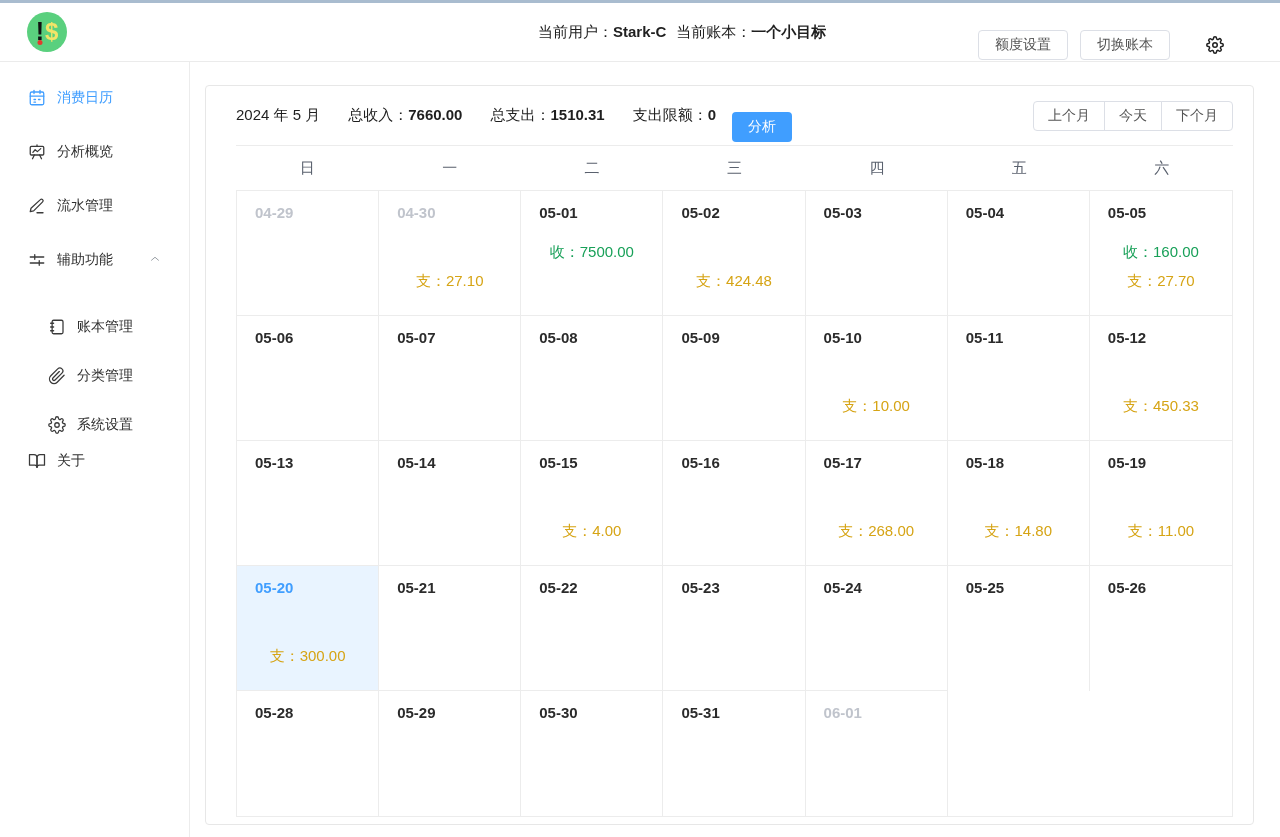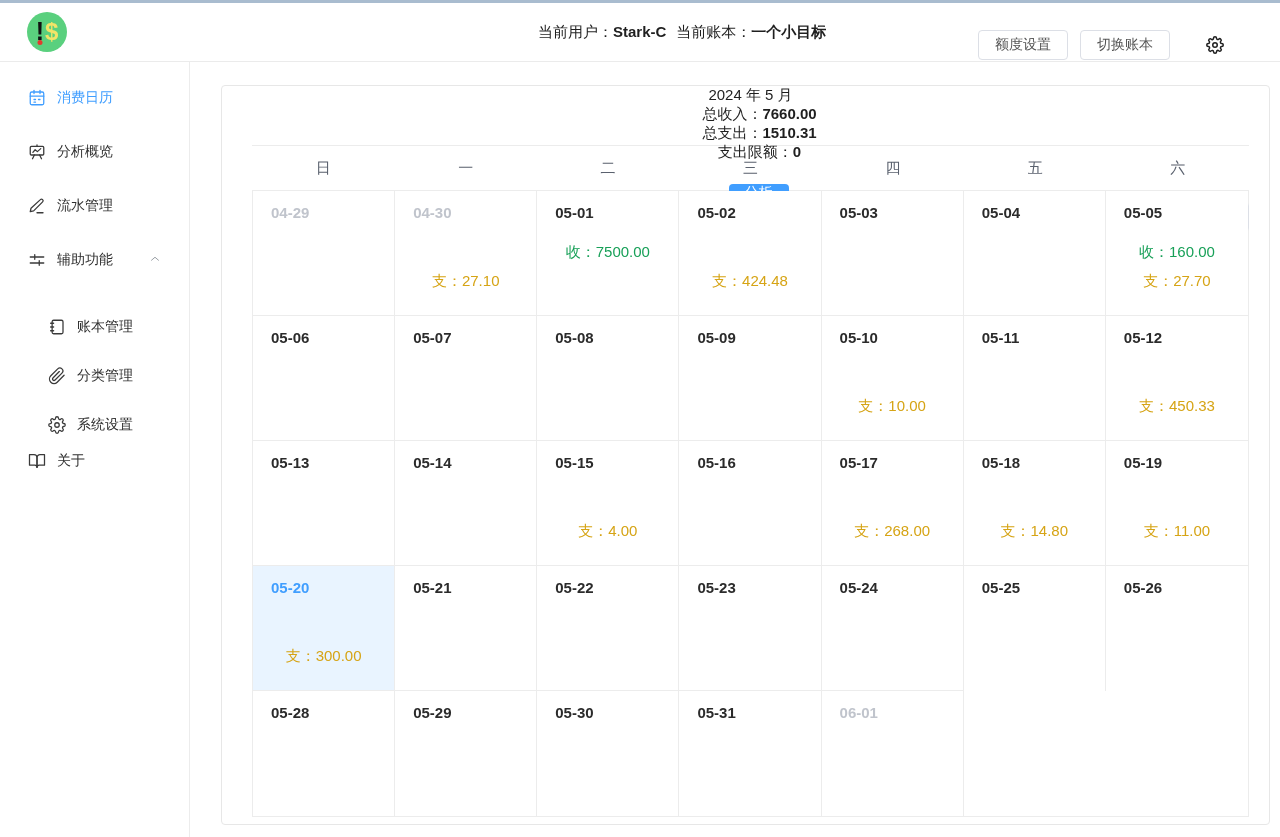--- a/index.html
+++ b/index.html
@@ -24,39 +24,39 @@
   .user-info b { font-weight:700; }
   .user-info .seg { margin-right:10px; white-space:nowrap; }
   .hdr-right { position:absolute; right:56px; top:12px; height:59px; display:flex;
                align-items:center; gap:12px; }
   .hdr-btn { height:30px; padding:0 16px; background:#fff; border:1px solid #dcdfe6;
              border-radius:4px; font-size:14px; color:#555; cursor:pointer;
              font-family:inherit; }
   .hdr-gear { margin-left:24px; width:18px; height:18px; display:flex; align-items:center; cursor:pointer; }
 
   
-  .body-wrap { display:flex; height:775px;gap:16px; }
+  .body-wrap { display:flex; height:775px; }
   .sidebar { width:190px; border-right:1px solid #ececec; padding-top:9px; flex:none; }
   .side-item { height:54px; display:flex; align-items:center; padding-left:28px;
                font-size:14px; color:#2f2f2f; cursor:pointer; position:relative; }
   .side-item .ic { width:18px; height:18px; margin-right:11px; display:flex; align-items:center; }
   .side-item.active { color:#409eff; }
   .side-item.sub { height:49px; padding-left:48px;align-items:flex-end; }
   .side-caret { position:absolute; right:28px; top:50%; transform:translateY(-50%); }
   svg.ln { stroke:#3a3a3a; stroke-width:1.7; fill:none; stroke-linecap:round; stroke-linejoin:round; }
   .active svg.ln { stroke:#409eff; }
 
   .main-area { flex:1; }
 
   
   .card { margin:23px 25px 0 15px; width:1049px; height:740px; border:1px solid #e7e7e7;
           border-radius:4px; background:#fff; padding:0 20px 10px 30px; }
-  .card-header { height:60px; display:flex; align-items:center; border-bottom:1px solid #ececec;flex-direction:column; }
+  .card-header { height:60px; display:flex; align-items:center; border-bottom:1px solid #ececec; }
   .title-month { font-size:15px; color:#1f1f1f; }
-  .title-seg { font-size:15px; color:#1f1f1f; margin-left:18px; white-space:nowrap; }
+  .title-seg { font-size:15px; color:#1f1f1f; margin-left:28px; white-space:nowrap; }
   .title-seg b { font-weight:700; }
   .analyze-btn { margin-left:16px; height:30px; padding:0 16px; background:#409eff;
                  color:#fff; border:none; border-radius:4px; font-size:14px; cursor:pointer;
                  font-family:inherit;margin-top:22px; }
   .nav-group { margin-left:auto; display:flex; }
   .nav-btn { height:30px; padding:0 14px; background:#fff; border:1px solid #dcdfe6;
              font-size:14px; color:#555; cursor:pointer; margin-left:-1px; font-family:inherit; }
   .nav-btn:first-child { border-radius:4px 0 0 4px; margin-left:0;text-align:right; }
   .nav-btn:last-child { border-radius:0 4px 4px 0; }
 

